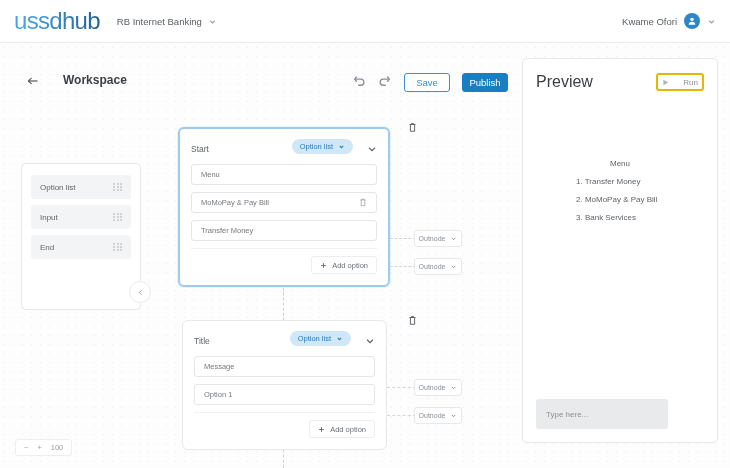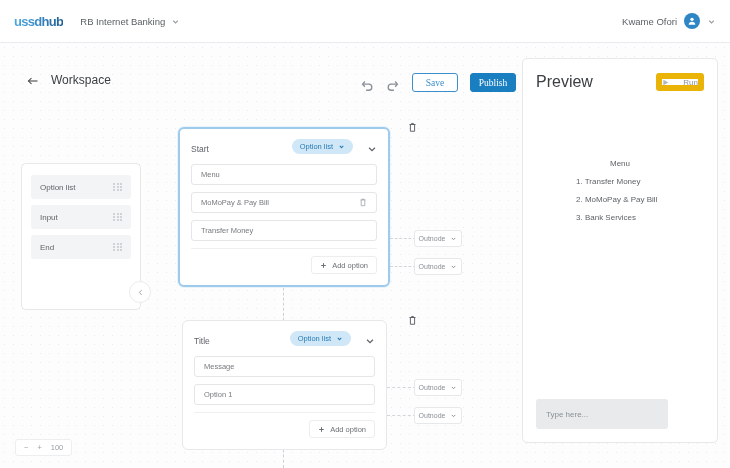--- a/index.html
+++ b/index.html
@@ -11,21 +11,21 @@
   }
   .app { position: relative; width: 730px; height: 468px; }
 
   
   .topbar {
     position: absolute; left: 0; top: 0; width: 730px; height: 43px;
     background: #fff; border-bottom: 1px solid #e8eaed;
     display: flex; align-items: center; padding: 0 14px; z-index: 30;
   }
   .logo {
-    font-size: 13px; font-weight: bold; letter-spacing: -0.7px;
+    font-size: 24px; font-weight: normal; letter-spacing: -0.7px;
     background: linear-gradient(90deg, #4aa8dd 0%, #3d93cf 35%, #2e77ae 70%, #1f5f93 100%);
     -webkit-background-clip: text; background-clip: text;
     -webkit-text-fill-color: transparent; color: #2e77ae;
   }
   .proj { margin-left: 17px; display: flex; align-items: center; gap: 6px; }
   .proj-name { font-size: 9.5px; color: #5b6166; }
   .topbar-spacer { flex: 1; }
   .user { display: flex; align-items: center; gap: 7px; }
   .user-name { font-size: 9.5px; color: #5b6166; }
   .avatar {
@@ -39,28 +39,28 @@
   .canvas {
     position: absolute; left: 0; top: 43px; width: 730px; height: 425px;
     background-color: #fdfdfd;
     background-image: radial-gradient(#e9ebee 0.8px, transparent 0.9px);
     background-size: 9px 9px;
     overflow: hidden;
   }
 
   .ws-head {
     position: absolute; left: 27px; top: 30px;
-    display: flex; align-items: flex-end; gap: 12px;
+    display: flex; align-items: flex-end; gap: 24px; font-weight: bold;
   }
   .back-arrow { width: 12px; height: 12px; stroke: #3c4043; stroke-width: 1.4; fill: none; }
   .ws-title { font-size: 12px; color: #3c4043; }
 
   .toolbar {
-    position: absolute; left: 360px; top: 30px;
-    display: flex; align-items: flex-end; gap: 12px; font-family: Liberation Serif, serif;
+    position: absolute; left: 352px; top: 30px;
+    display: flex; align-items: flex-start; gap: 12px;
   }
   .ico-btn { width: 14px; height: 14px; stroke: #8a9096; stroke-width: 1.5; fill: none; cursor: pointer; }
   .btn {
     font-size: 9.5px; border-radius: 3px; height: 19px;
     display: flex; align-items: center; justify-content: center;
     cursor: pointer; padding: 0 14px;
   }
   .btn-save { background: #fff; border: 1px solid #3b8fcc; color: #3b8fcc; width: 46px; }
   .btn-publish { background: #1a7fc1; border: 1px solid #1a7fc1; color: #fff; width: 46px; }
 
@@ -141,21 +141,21 @@
   
   .preview {
     position: absolute; left: 522px; top: 58px; width: 196px; height: 385px;
     background: #fff; border: 1px solid #e6e8ea; border-radius: 5px;
     padding: 14px 13px;
   }
   .prev-head { display: flex; align-items: center; }
   .prev-title { font-size: 16px; color: #3c4043; }
   .run-btn {
     margin-left: auto; width: 48px; height: 18px;
-    border: 6px solid #eab308; border-radius: 3px;
+    border: 2px solid #eab308; border-radius: 3px;
     display: flex; align-items: center; justify-content: center; gap: 14px;
     font-size: 8px; color: #8a9096; cursor: pointer;
   }
   .run-btn svg { width: 7px; height: 7px; fill: #b0b5ba; }
   .prev-body { margin-top: 68px; text-align: center; }
   .prev-menu-title { font-size: 8px; color: #5f6368; margin-bottom: 9px; }
   .prev-opt { font-size: 8px; color: #5f6368; margin-bottom: 9px; text-align: left; padding-left: 40px; }
   .prev-input {
     position: absolute; left: 13px; bottom: 13px; width: 132px; height: 30px;
     background: #e9eaeb; border-radius: 3px;

